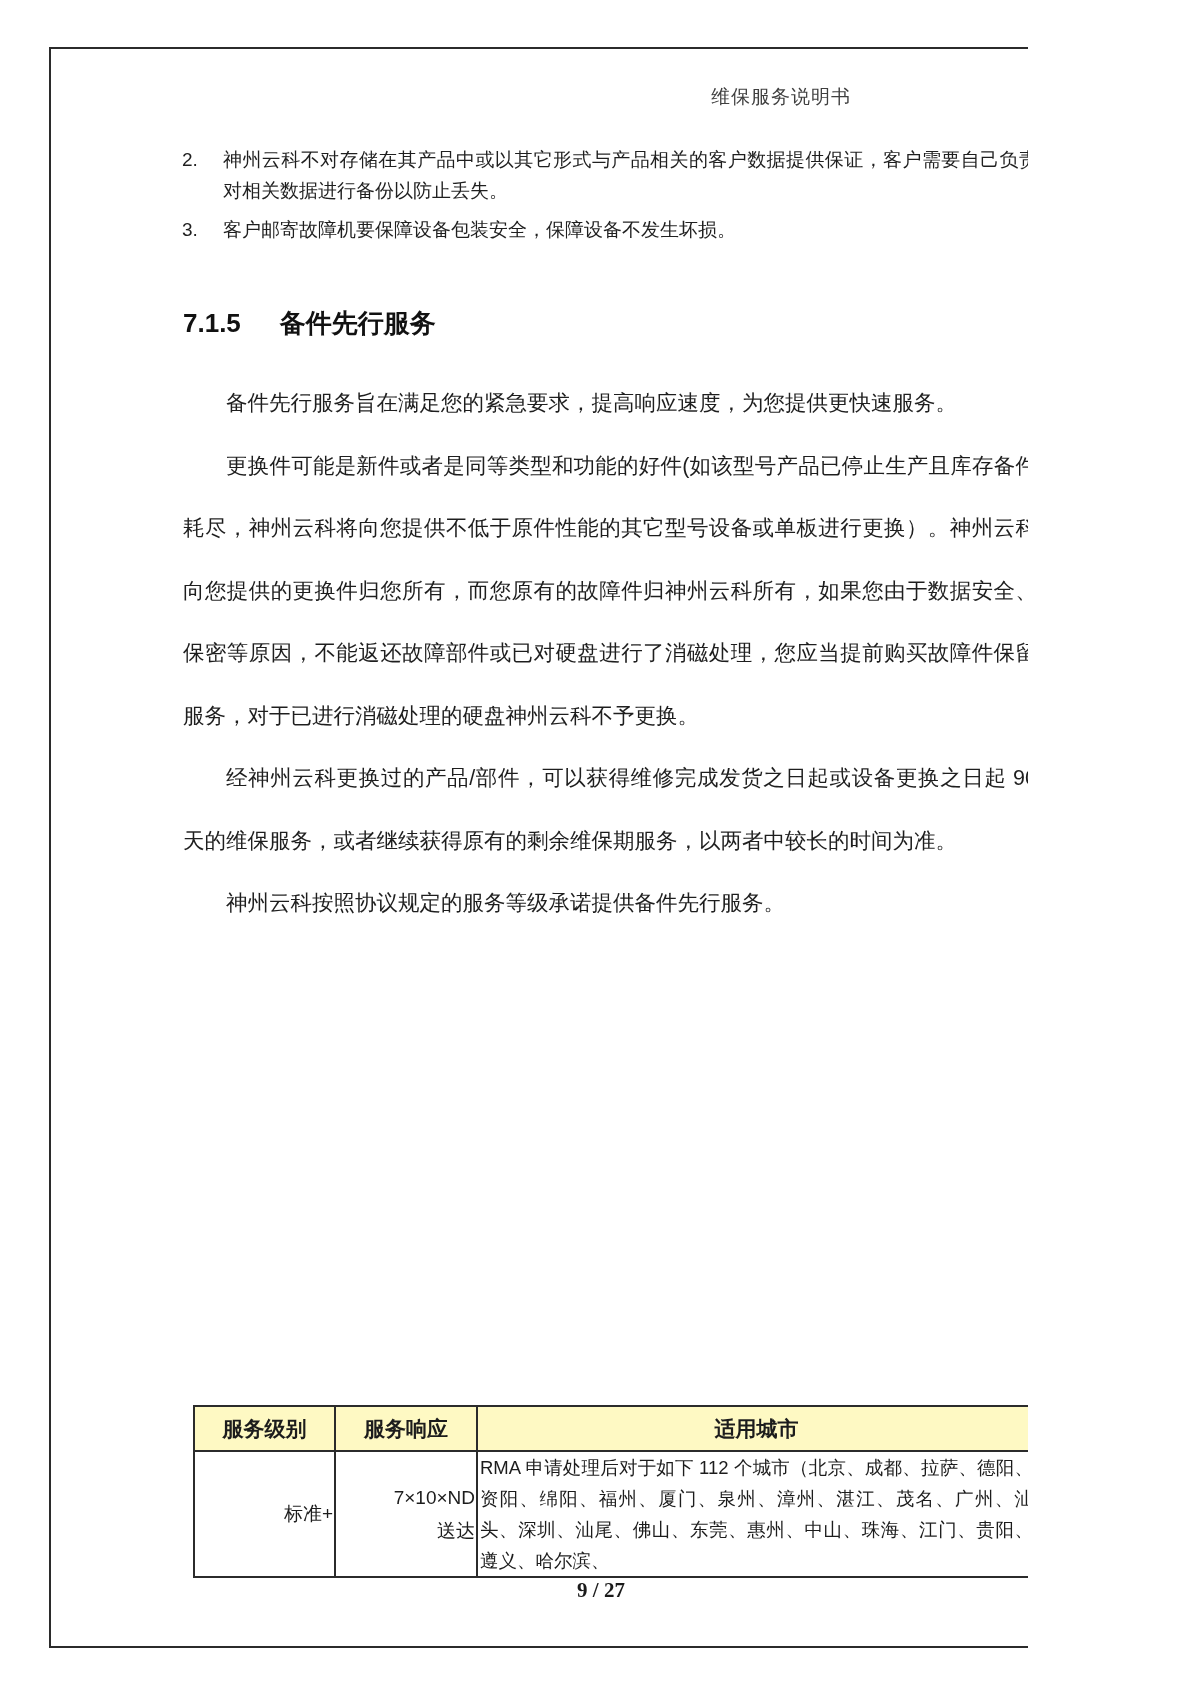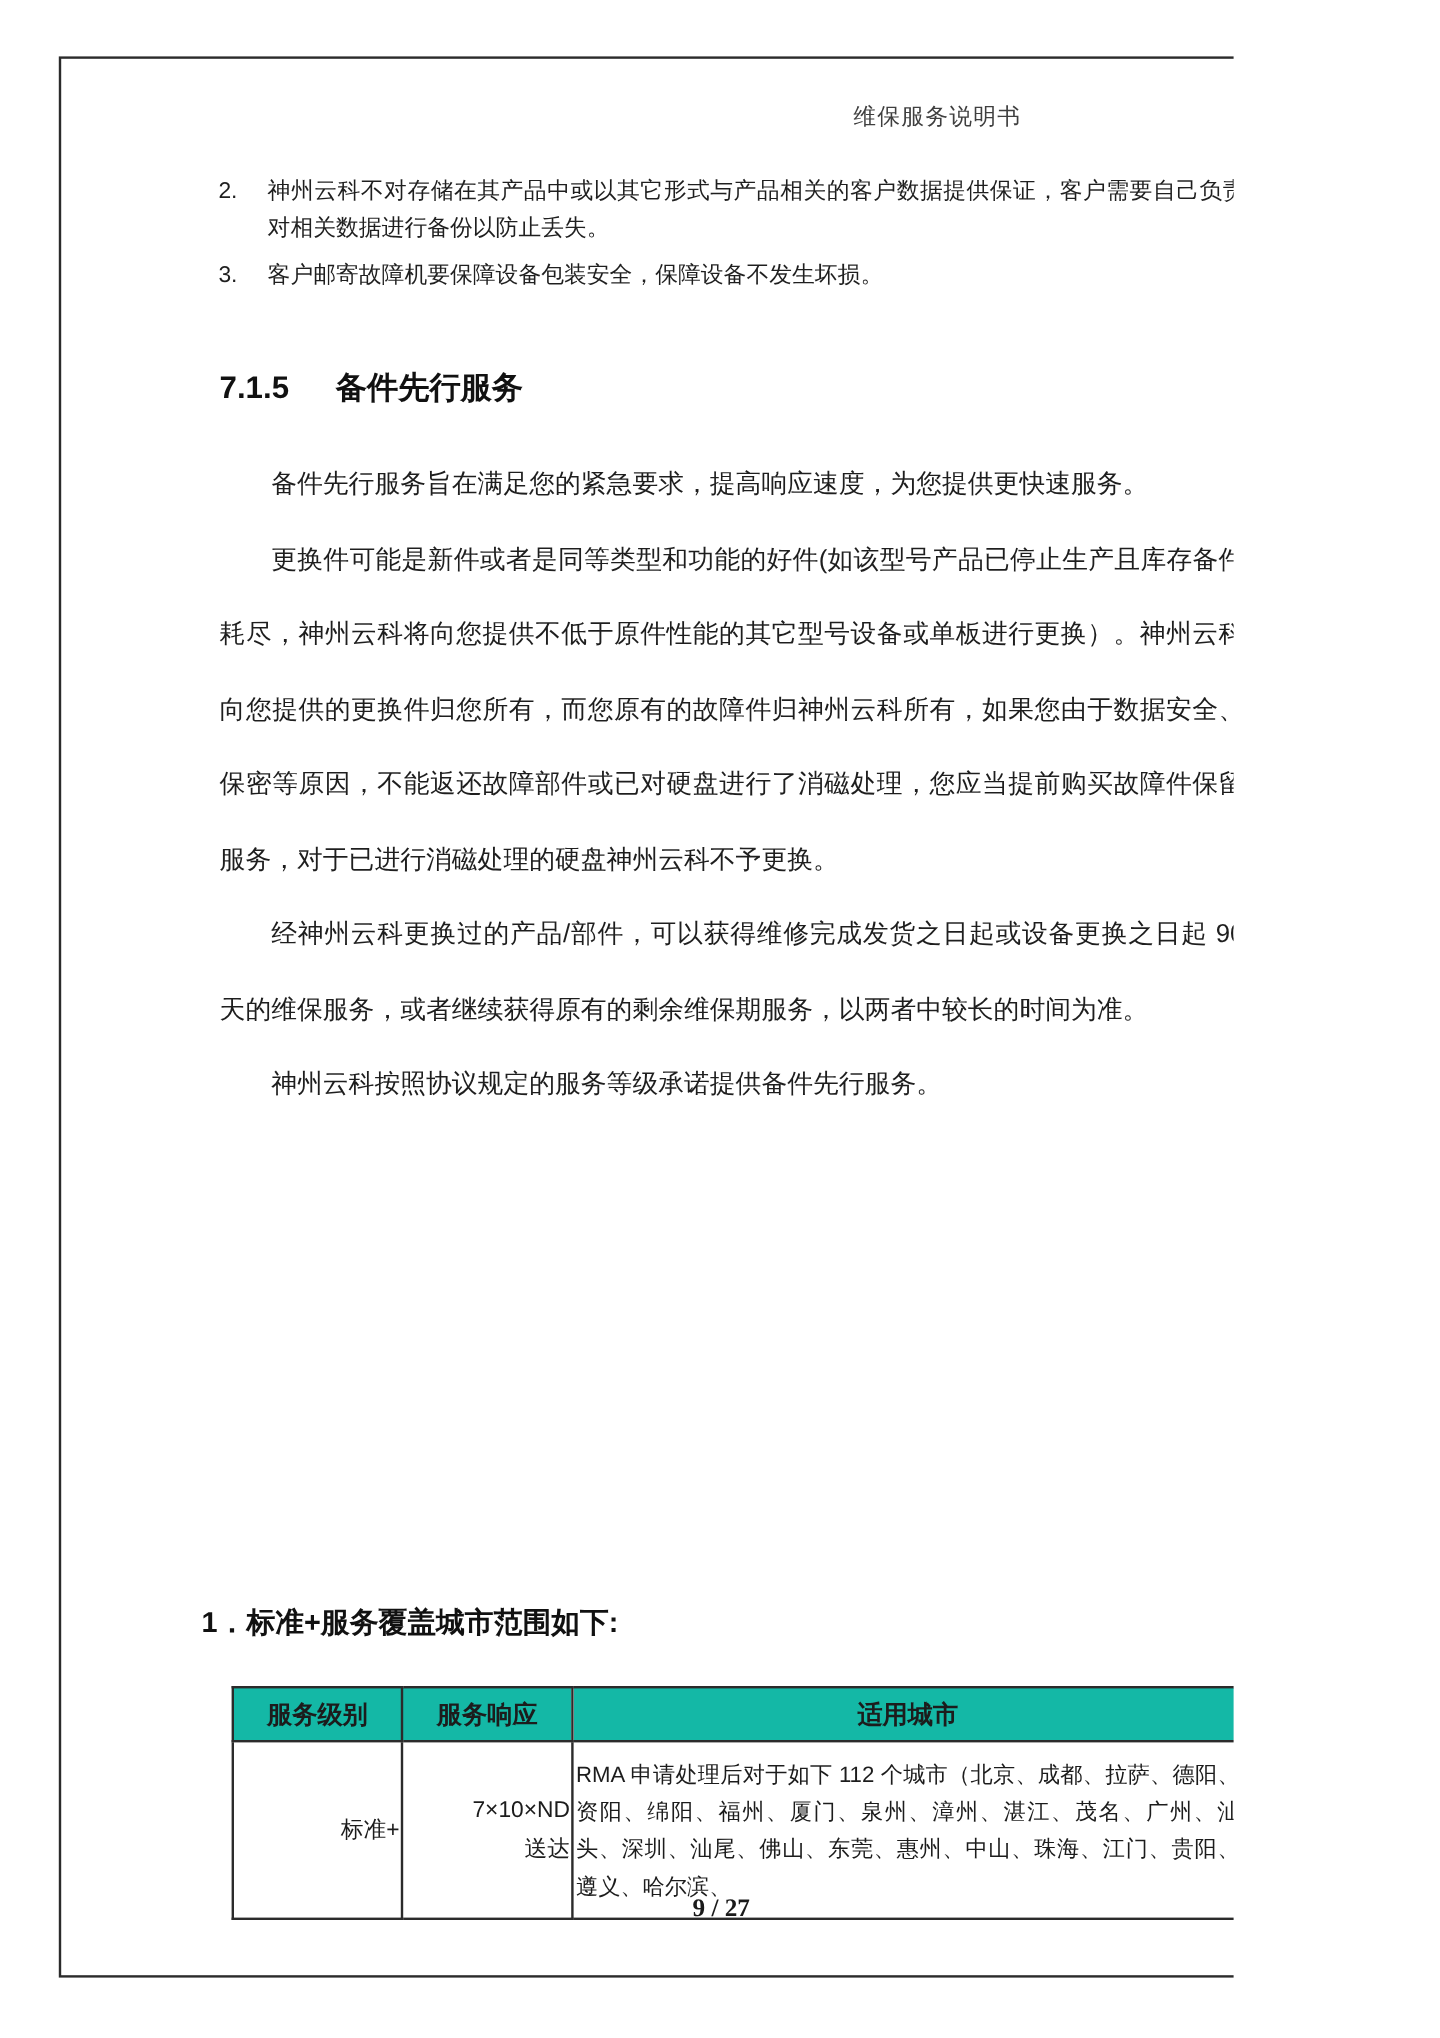--- a/index.html
+++ b/index.html
@@ -37,31 +37,31 @@
     position:absolute;left:193px;top:1405px;width:844px;
     border-collapse:collapse;table-layout:fixed;
     font-size:19px;color:#1c1c1c;
   }
   .svc-table col.c1{width:141px;}
   .svc-table col.c2{width:142px;}
   .svc-table th,.svc-table td{
     border:2px solid #2b2b2b;box-sizing:border-box;overflow:hidden;
   }
   .svc-table th{
-    height:45px;background:#14b8a6;font-weight:bold;font-size:21px;
+    height:45px;background:#fef9c3;font-weight:bold;font-size:21px;
     text-align:center;vertical-align:middle;padding:0;
   }
   .svc-table td{height:95px;}
   .cell-level{text-align:right;vertical-align:middle;font-size:19px;}
   .cell-resp{
     text-align:right;vertical-align:middle;white-space:pre-line;
     font-size:19px;line-height:33px;
   }
   .cell-cities{
-    vertical-align:top;padding:11px 2px;text-align:justify;
+    vertical-align:top;padding:0 2px;text-align:justify;
     font-size:18.5px;line-height:31px;
   }
   .page-number{
     position:absolute;left:49px;top:1578px;width:1104px;text-align:center;
     font-family:"Liberation Serif",serif;font-size:21px;font-weight:bold;color:#1a1a1a;
   }
 </style>
 </head>
 <body>
 
@@ -85,21 +85,20 @@
     <span class="sec-num">7.1.5</span><span>备件先行服务</span>
   </div>
 
   <div class="paras">
     <p>备件先行服务旨在满足您的紧急要求，提高响应速度，为您提供更快速服务。</p>
     <p>更换件可能是新件或者是同等类型和功能的好件(如该型号产品已停止生产且库存备件耗尽，神州云科将向您提供不低于原件性能的其它型号设备或单板进行更换）。神州云科向您提供的更换件归您所有，而您原有的故障件归神州云科所有，如果您由于数据安全、保密等原因，不能返还故障部件或已对硬盘进行了消磁处理，您应当提前购买故障件保留服务，对于已进行消磁处理的硬盘神州云科不予更换。</p>
     <p>经神州云科更换过的产品/部件，可以获得维修完成发货之日起或设备更换之日起 90 天的维保服务，或者继续获得原有的剩余维保期服务，以两者中较长的时间为准。</p>
     <p>神州云科按照协议规定的服务等级承诺提供备件先行服务。</p>
   </div>
 
-  <div class="subheading">1．标准+服务覆盖城市范围如下:</div>
 
   <table class="svc-table">
     <colgroup>
       <col class="c1">
         <col class="c2">
         <col class="c3">
     </colgroup>
     <thead>
       <tr>
         <th>服务级别</th>

